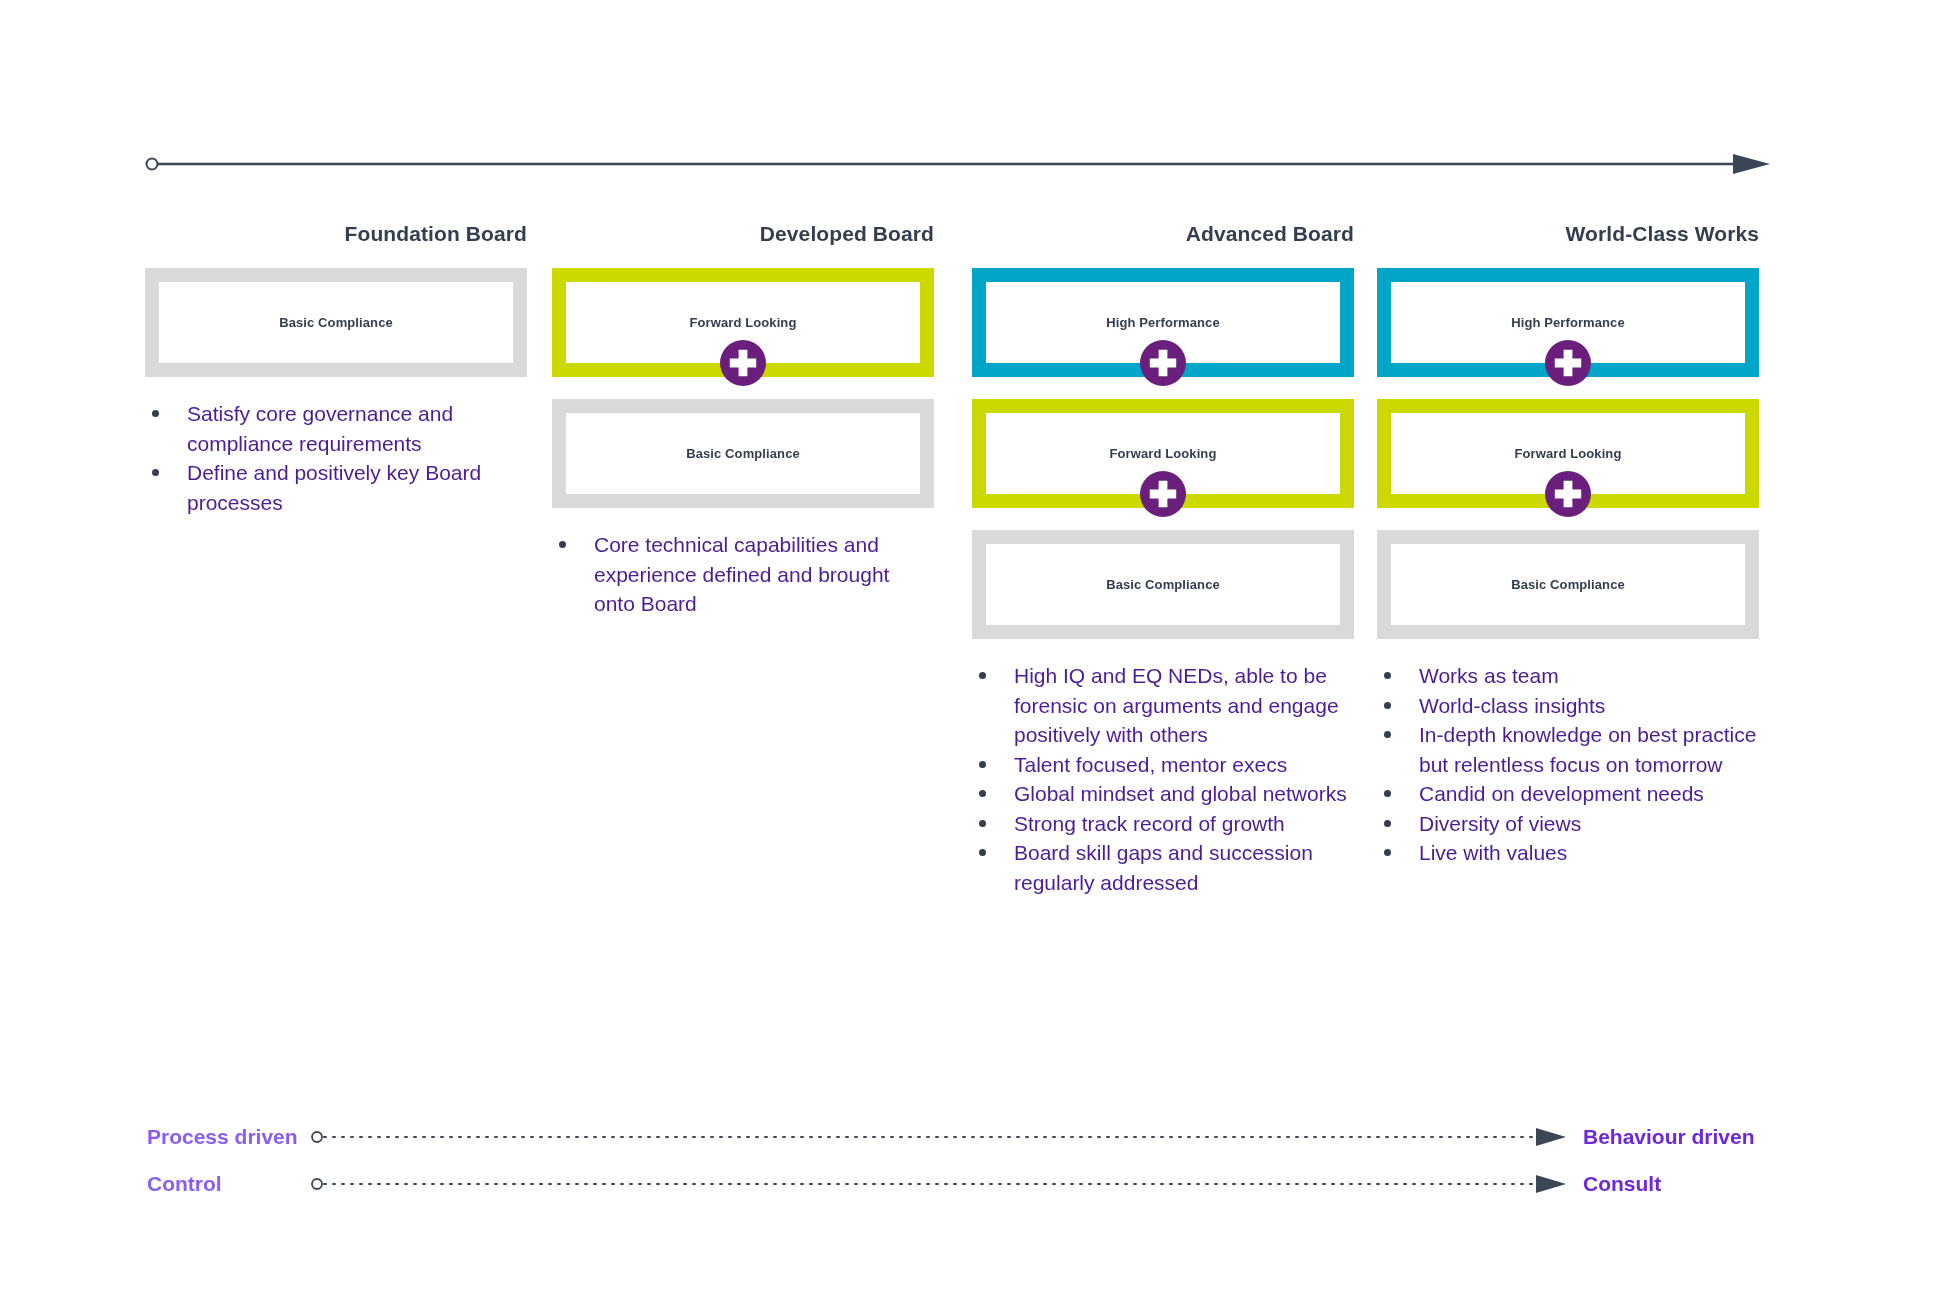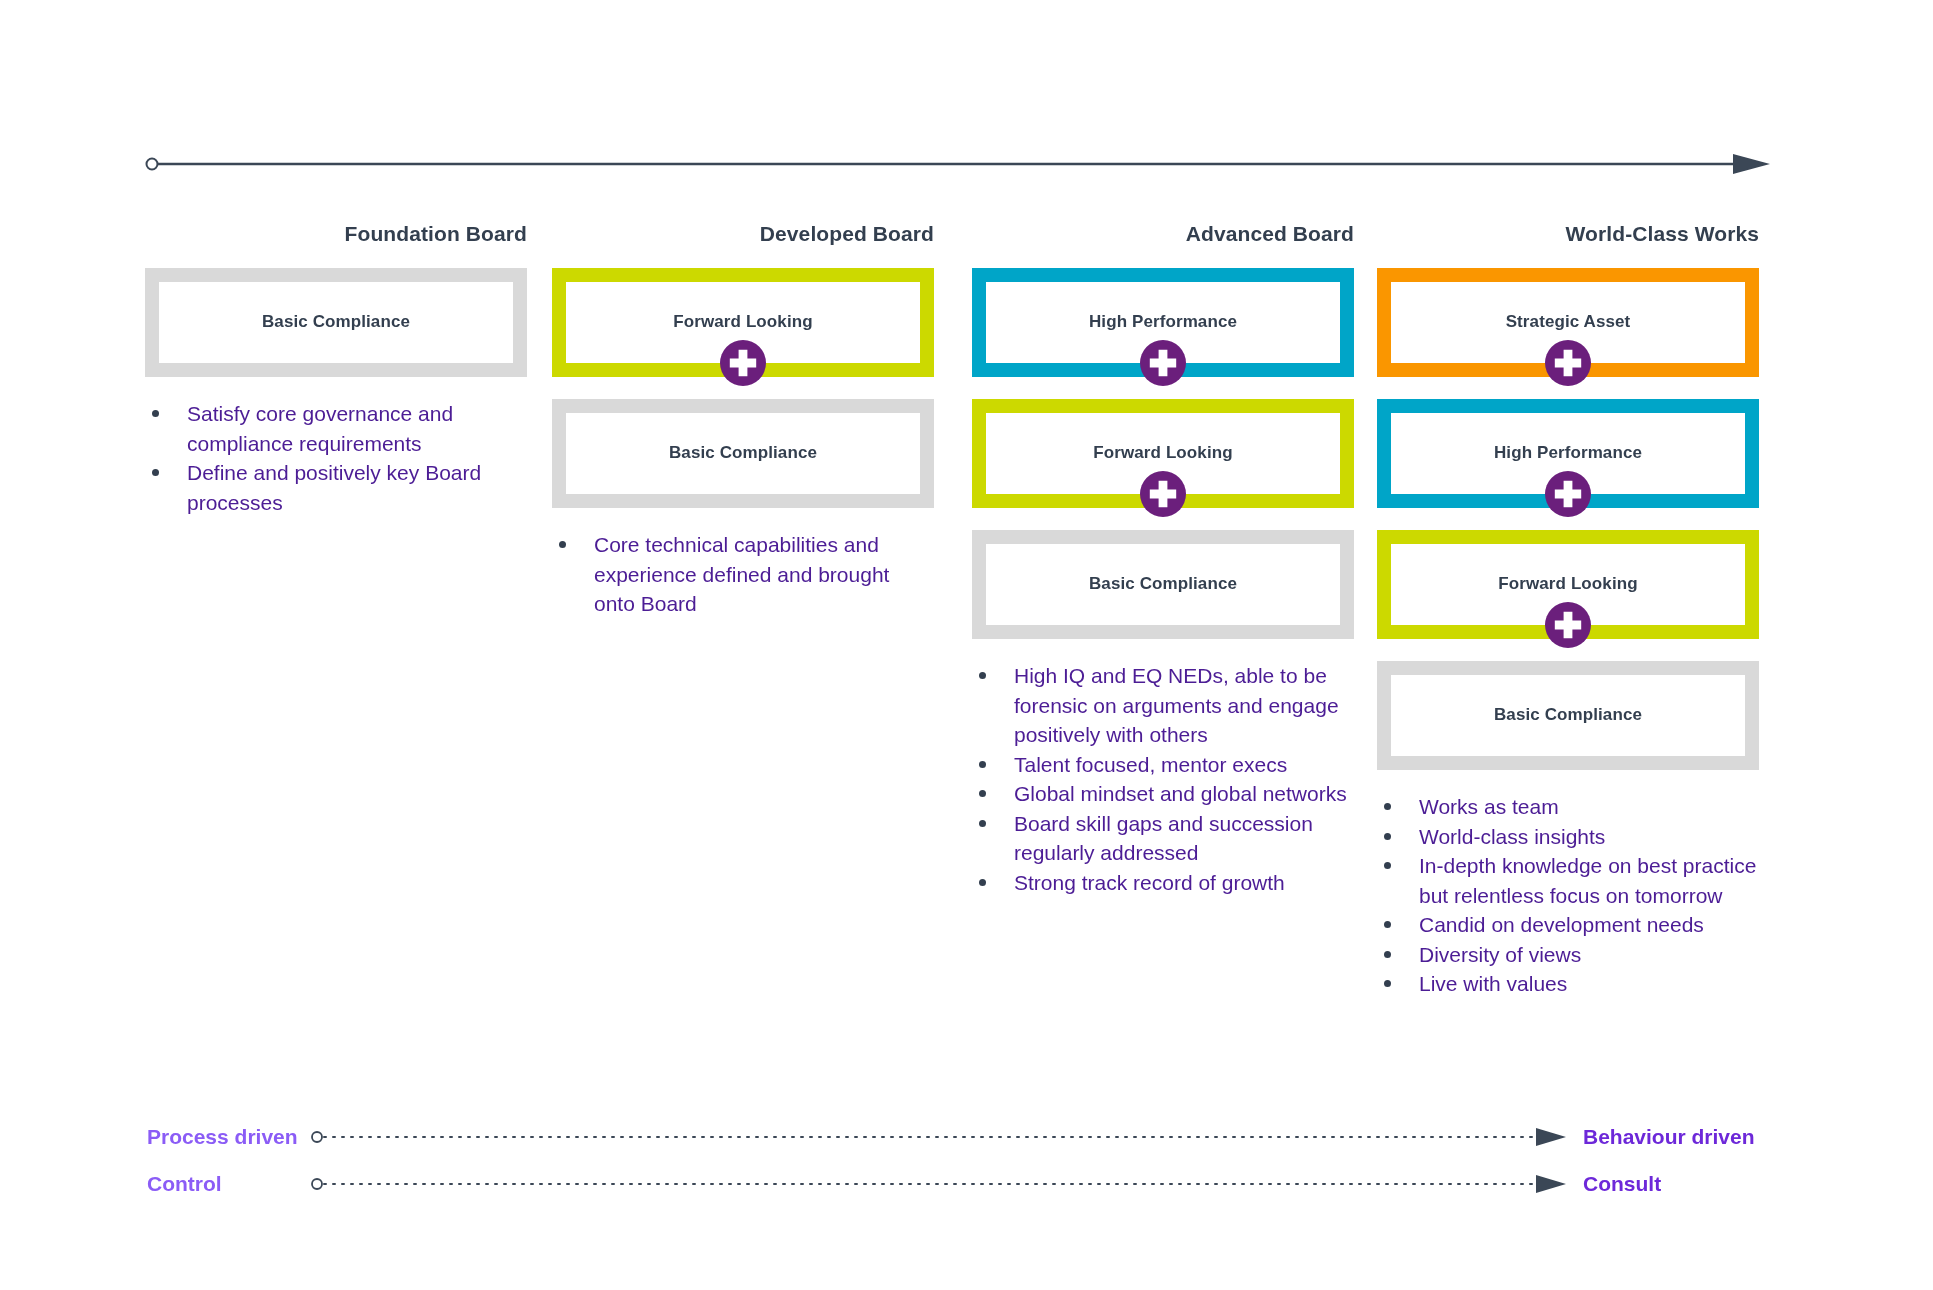--- a/index.html
+++ b/index.html
@@ -56,21 +56,21 @@
     border-style: solid;
     border-width: 14px;
     background: #ffffff;
     display: flex;
     align-items: center;
     justify-content: center;
     margin-bottom: 22px;
     position: relative;
   }
   .tier-label {
-    font-size: 17px;
+    font-size: 13px;
     font-weight: bold;
     color: #333f4f;
     letter-spacing: .1px;
     text-align: center;
     line-height: 1.2;
   }
 
   
   .plus-badge {
     position: absolute;
@@ -216,37 +216,28 @@
       </span>
     </div>
     <div class="tier" style="border-color:#D9D9D9;">
       <span class="tier-label">Basic Compliance</span>
     </div>
   </div>
   <ul class="bullets">
     <li><span class="dot"></span><span>High IQ and EQ NEDs, able to be forensic on arguments and engage positively with others</span></li>
     <li><span class="dot"></span><span>Talent focused, mentor execs</span></li>
     <li><span class="dot"></span><span>Global mindset and global networks</span></li>
+    <li><span class="dot"></span><span>Strong track record of growth</span></li>
     <li><span class="dot"></span><span>Board skill gaps and succession regularly addressed</span></li>
-    <li><span class="dot"></span><span>Strong track record of growth</span></li>
   </ul>
 </div>
 
 <div class="col" id="col-3">
   <div class="col-title">World-Class Works</div>
   <div class="stack">
-    <div class="tier" style="border-color:#FA9600;">
-      <span class="tier-label">Strategic Asset</span>
-      <span class="plus-badge" style="top:100%;">
-        <svg width="46" height="46" viewBox="0 0 46 46">
-          <circle cx="23" cy="23" r="23" fill="#6B1F7C"></circle>
-          <path d="M18.6 9.8 h8.8 v8.8 h8.8 v8.8 h-8.8 v8.8 h-8.8 v-8.8 h-8.8 v-8.8 h8.8 z" fill="#ffffff"></path>
-        </svg>
-      </span>
-    </div>
     <div class="tier" style="border-color:#00A5C8;">
       <span class="tier-label">High Performance</span>
       <span class="plus-badge" style="top:100%;">
         <svg width="46" height="46" viewBox="0 0 46 46">
           <circle cx="23" cy="23" r="23" fill="#6B1F7C"></circle>
           <path d="M18.6 9.8 h8.8 v8.8 h8.8 v8.8 h-8.8 v8.8 h-8.8 v-8.8 h-8.8 v-8.8 h8.8 z" fill="#ffffff"></path>
         </svg>
       </span>
     </div>
     <div class="tier" style="border-color:#CCD900;">

